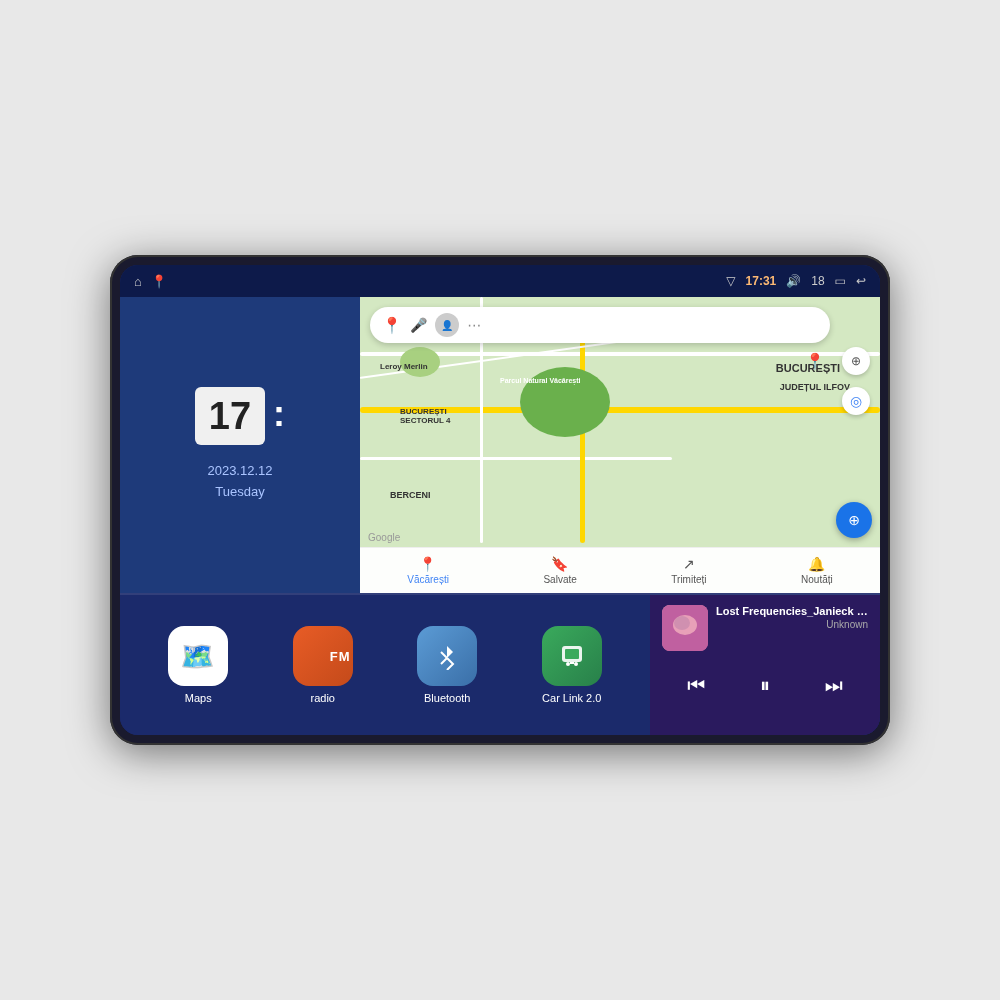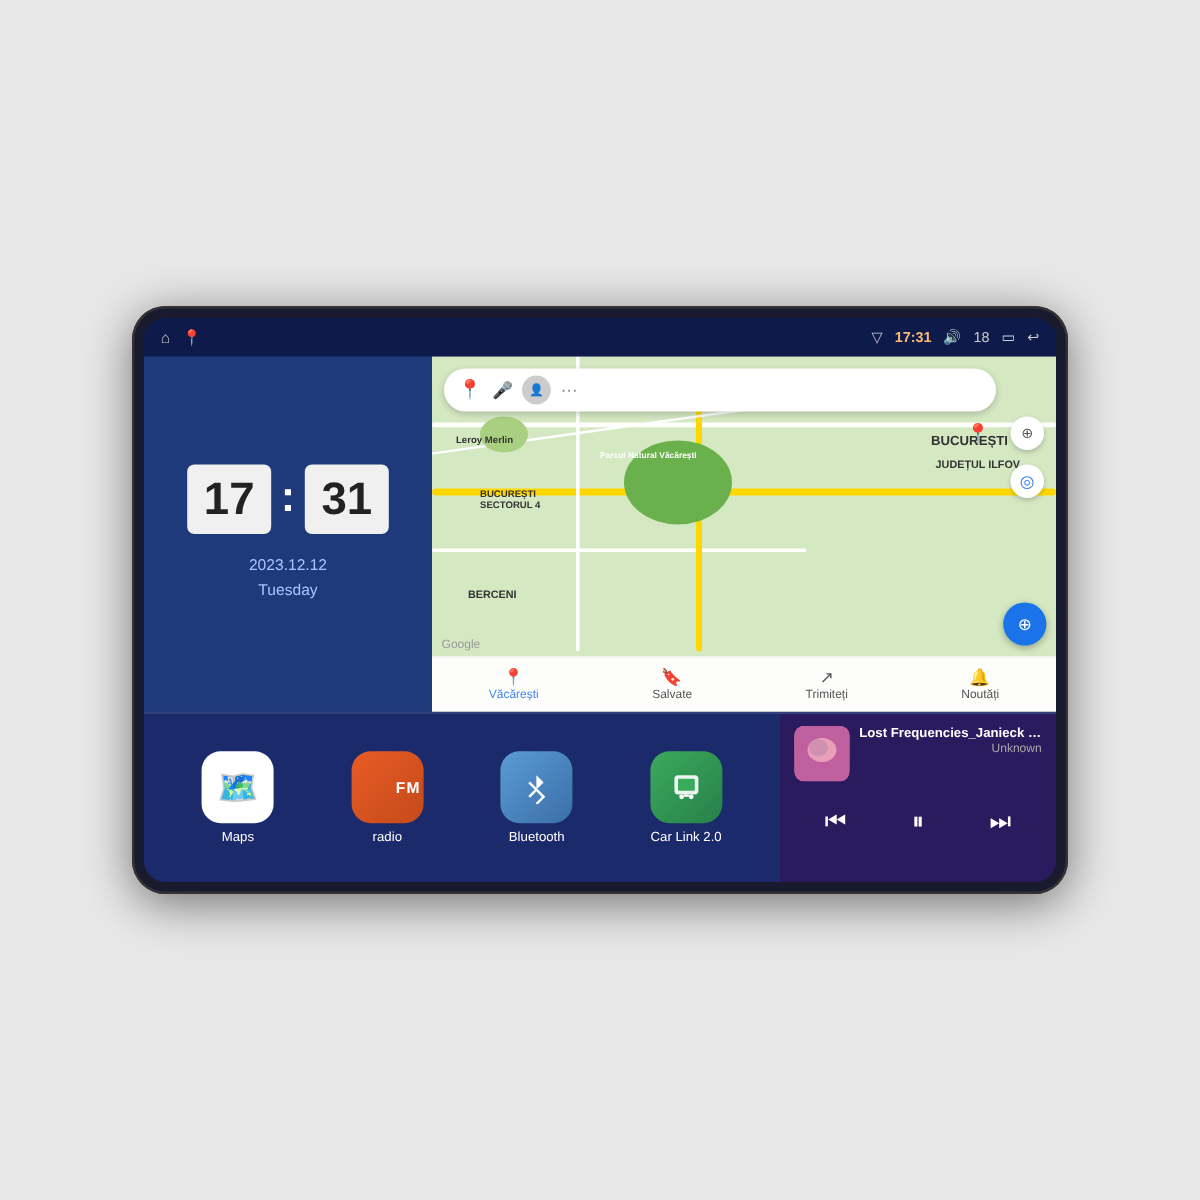--- a/index.html
+++ b/index.html
@@ -315,21 +315,20 @@
     </div>
 
     <div class="main-area">
 
       <div class="top-row">
 
         <div class="clock-panel">
           <div class="clock-display">
             <div class="clock-digit">17</div>
             <div class="clock-colon">:</div>
-            <div class="clock-digit">31</div>
           </div>
           <div class="clock-date">
             <span>2023.12.12</span><br>
             <span>Tuesday</span>
           </div>
         </div>
 
         <div class="map-panel">
 
           <div class="map-search-bar">

